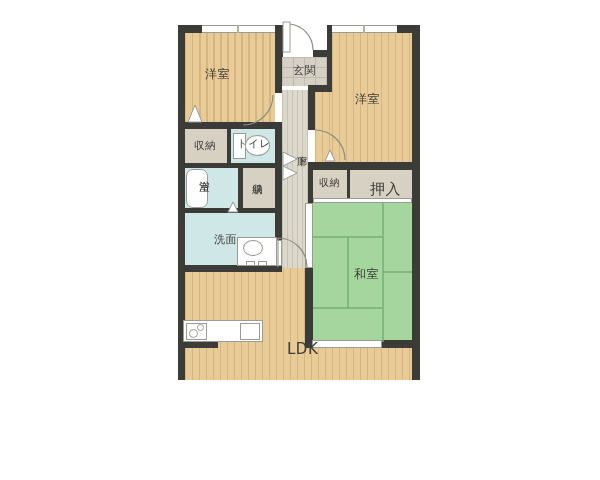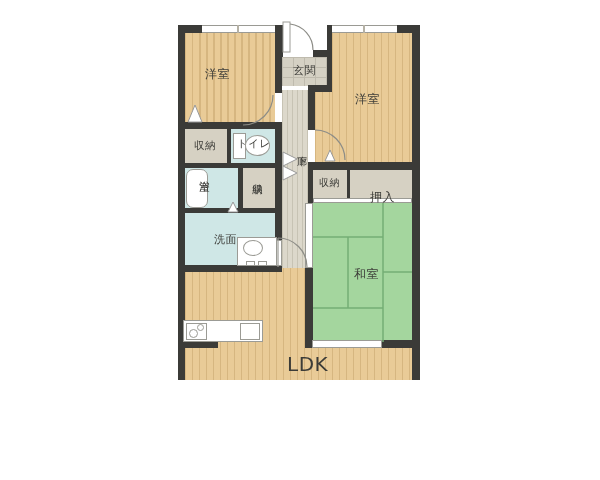--- a/index.html
+++ b/index.html
@@ -136,18 +136,18 @@
 
   <div class="abs lbl" style="left:205px;top:68px;font-size:12px">洋室</div>
   <div class="abs lbl" style="left:293px;top:65px;font-size:11px">玄関</div>
   <div class="abs lbl" style="left:355px;top:93px;font-size:12px">洋室</div>
   <div class="abs lbl" style="left:194px;top:140px;font-size:10.5px">収納</div>
   <div class="abs lbl" style="left:237px;top:138px;font-size:10.5px">トイレ</div>
   <div class="abs lbl vert" style="left:296px;top:148px;font-size:10px">廊下</div>
   <div class="abs lbl vert" style="left:199px;top:172px;font-size:10.5px">浴室</div>
   <div class="abs lbl vert" style="left:252px;top:175px;font-size:10.5px">収納</div>
   <div class="abs lbl" style="left:319px;top:178px;font-size:10px">収納</div>
-  <div class="abs lbl" style="left:370px;top:191px;font-size:12px">押入</div>
+  <div class="abs lbl" style="left:370px;top:182px;font-size:15px">押入</div>
   <div class="abs lbl" style="left:214px;top:234px;font-size:11px">洗面</div>
   <div class="abs lbl" style="left:354px;top:268px;font-size:12px">和室</div>
-  <div class="abs lbl" style="left:287px;top:354px;font-size:20px">LDK</div>
+  <div class="abs lbl" style="left:287px;top:342px;font-size:15px">LDK</div>
 
 </div>
 
 </body></html>

